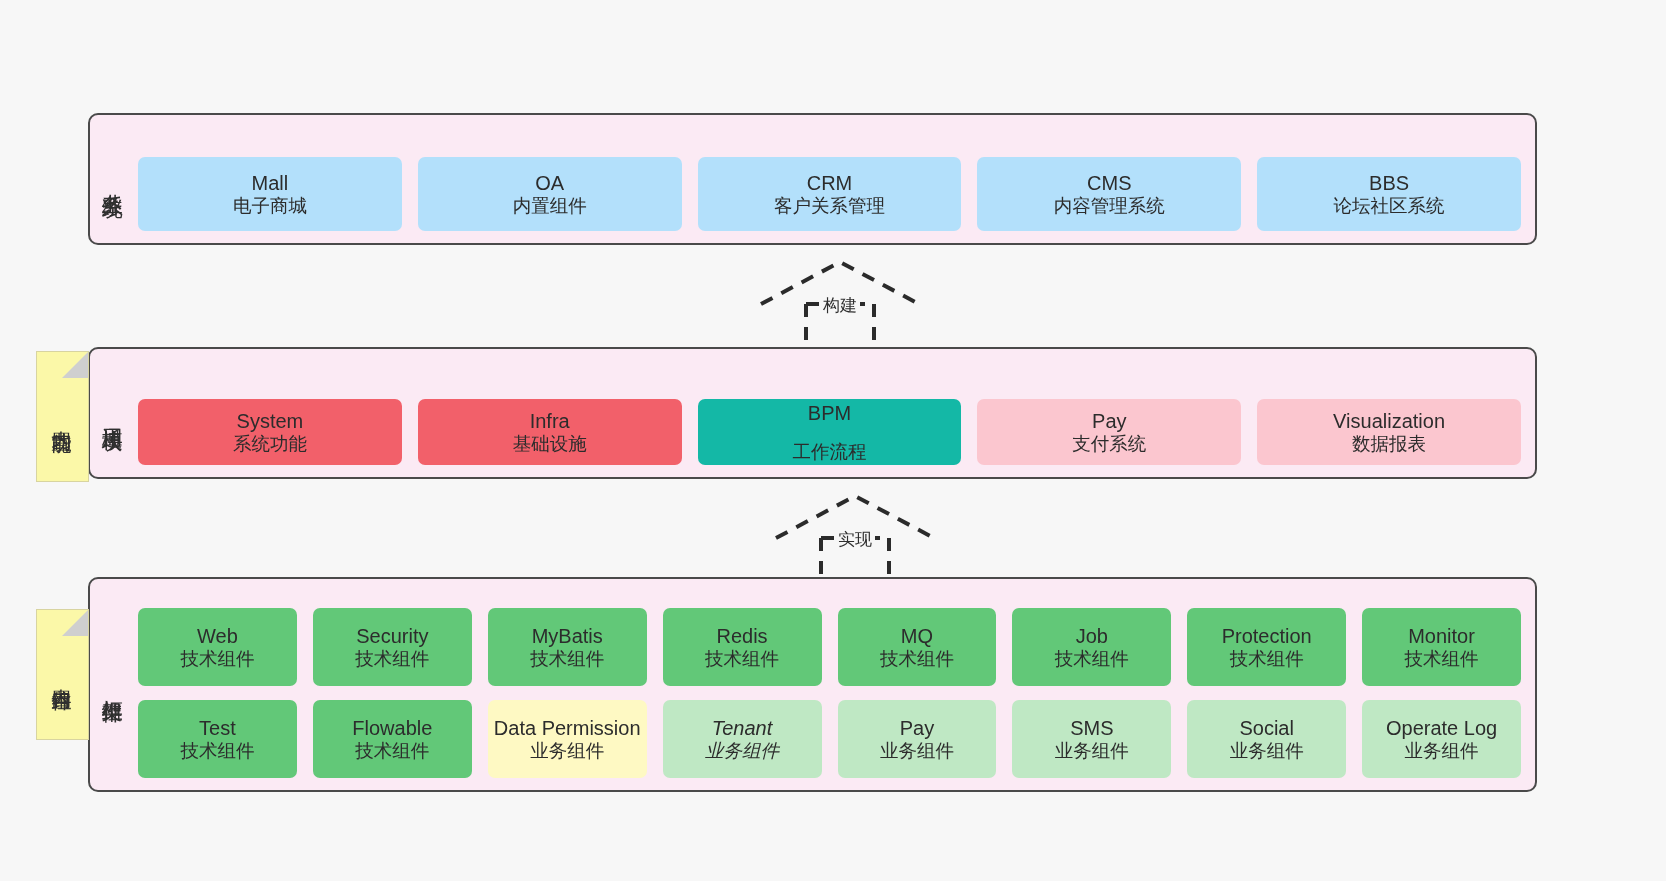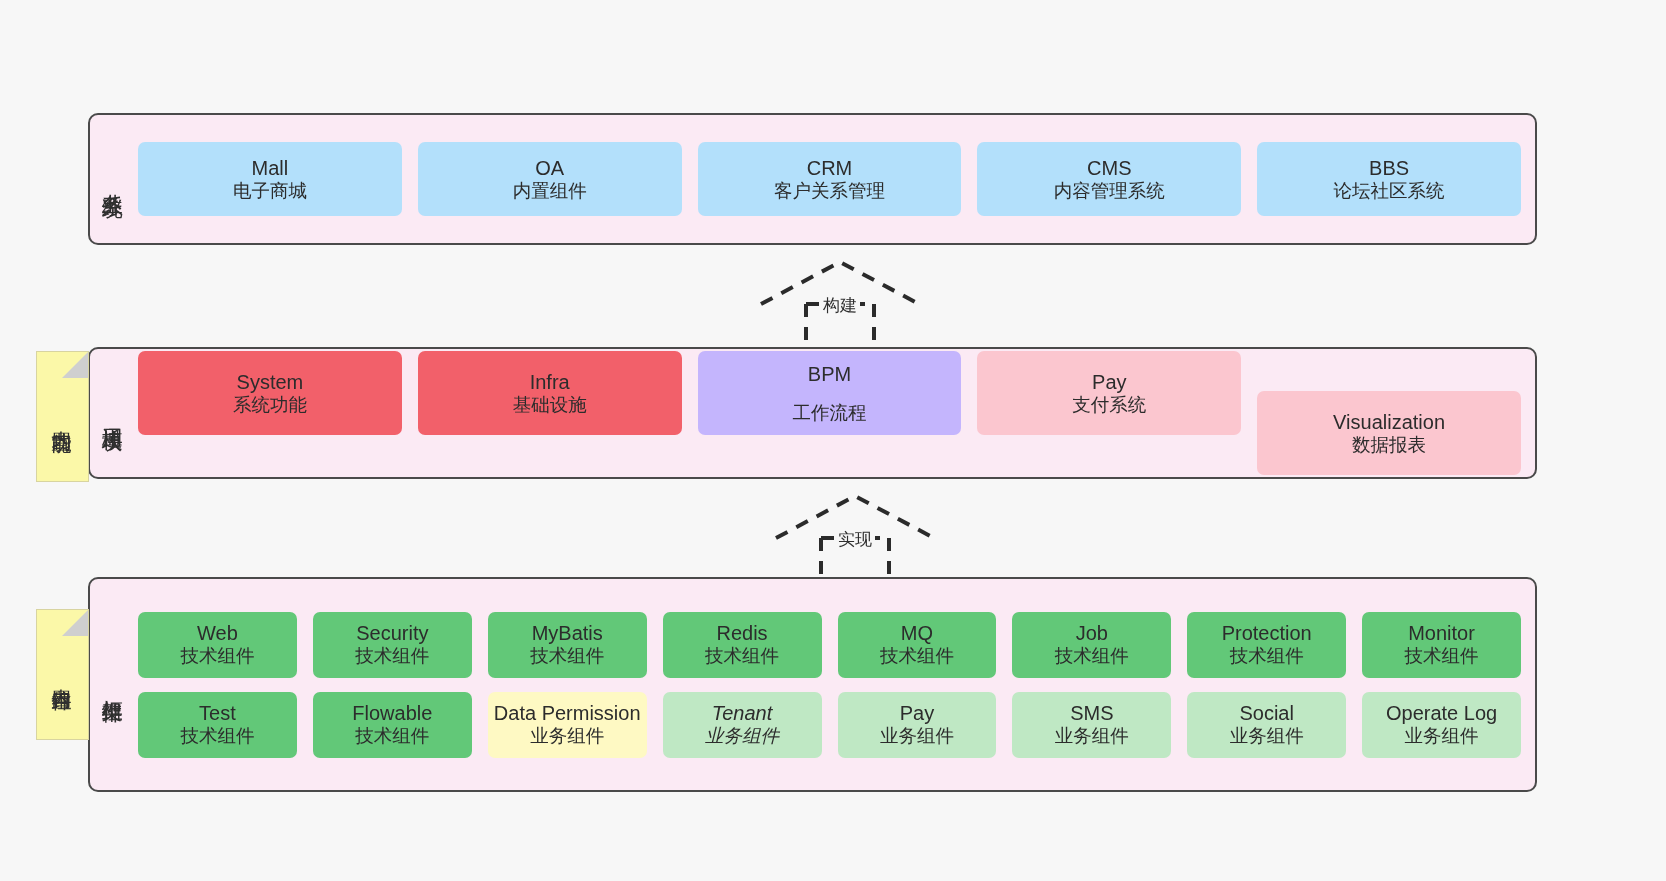--- a/index.html
+++ b/index.html
@@ -45,21 +45,21 @@
     writing-mode: vertical-rl;
     text-orientation: upright;
     white-space: nowrap;
     padding: 4px 0;
   }
 
   .band-body {
     flex: 1 1 auto;
     display: flex;
     flex-direction: column;
-    justify-content: center;
+    justify-content: flex-end;
     gap: 14px;
     padding: 12px 14px 12px 4px;
   }
 
   .row {
     display: flex;
     gap: 16px;
     align-items: stretch;
   }
 
@@ -93,30 +93,30 @@
   }
   #business-band .card { background: #b3e0fb; height: 74px; }
 
   
   #common-band {
     left: 88px;
     top: 347px;
     width: 1449px;
     height: 132px;
   }
-  #common-band .card { height: 84px; }
+  #common-band .card { height: 66px; }
 
   
   #framework-band {
     left: 88px;
     top: 577px;
     width: 1449px;
     height: 215px;
   }
-  #framework-band .card { height: 66px; }
+  #framework-band .card { height: 78px; }
 
   
   .sticky {
     position: absolute;
     box-sizing: border-box;
     background: #fbf8a8;
     border: 1px solid #d8d4a0;
     display: flex;
     align-items: center;
     justify-content: center;
@@ -224,29 +224,29 @@
     <div class="band-body">
       <div class="row">
         <div class="card" style="background-color: rgb(242, 96, 106);">
           <span class="en">System</span>
           <span class="cn">系统功能</span>
         </div>
         <div class="card" style="background-color: rgb(242, 96, 106);">
           <span class="en">Infra</span>
           <span class="cn">基础设施</span>
         </div>
-        <div class="card" style="background-color: #c4b5fd; gap: 16px;">
+        <div class="card" style="background-color: #14b8a6; gap: 16px;">
           <span class="en">BPM</span>
           <span class="cn">工作流程</span>
         </div>
         <div class="card" style="background-color: rgb(251, 198, 207);">
           <span class="en">Pay</span>
           <span class="cn">支付系统</span>
         </div>
-        <div class="card" style="background-color: rgb(251, 198, 207); margin-top: 40px;">
+        <div class="card" style="background-color: rgb(251, 198, 207);">
           <span class="en">Visualization</span>
           <span class="cn">数据报表</span>
         </div>
       </div>
     </div>
   </div>
 
   <div class="arrow" id="arrow-impl">
     <svg width="170" height="92" viewBox="0 0 170 92">
       <path d="M 6 46 L 85 4 L 164 46" fill="none" stroke="#2b2b2b" stroke-width="4" stroke-dasharray="13 10" stroke-linecap="butt"></path>

